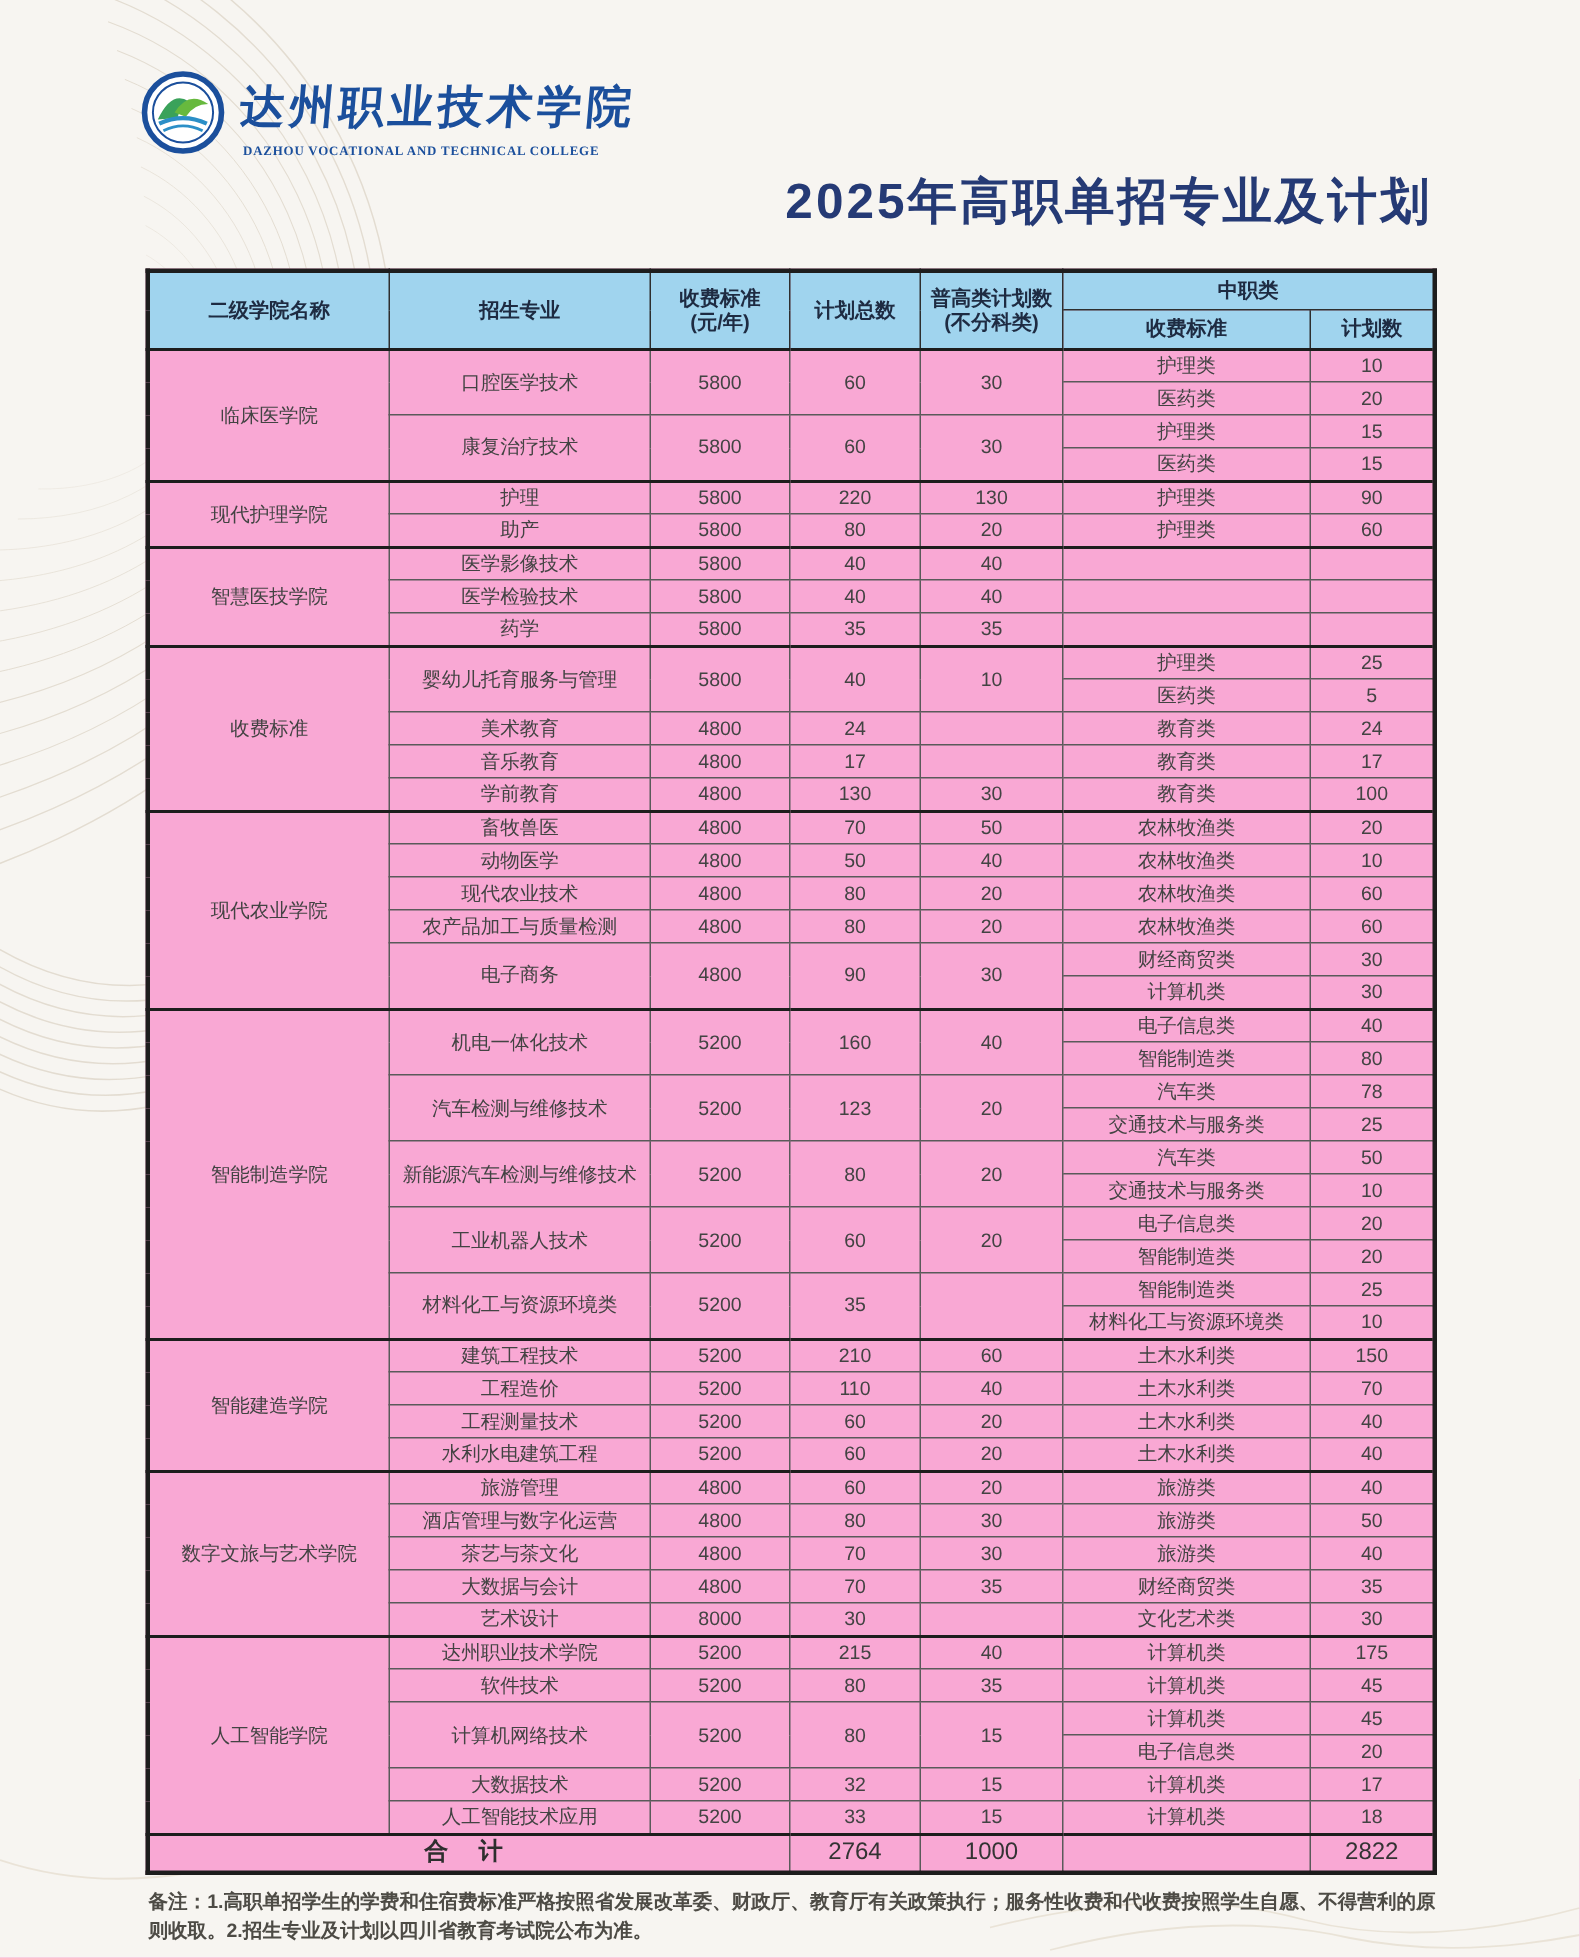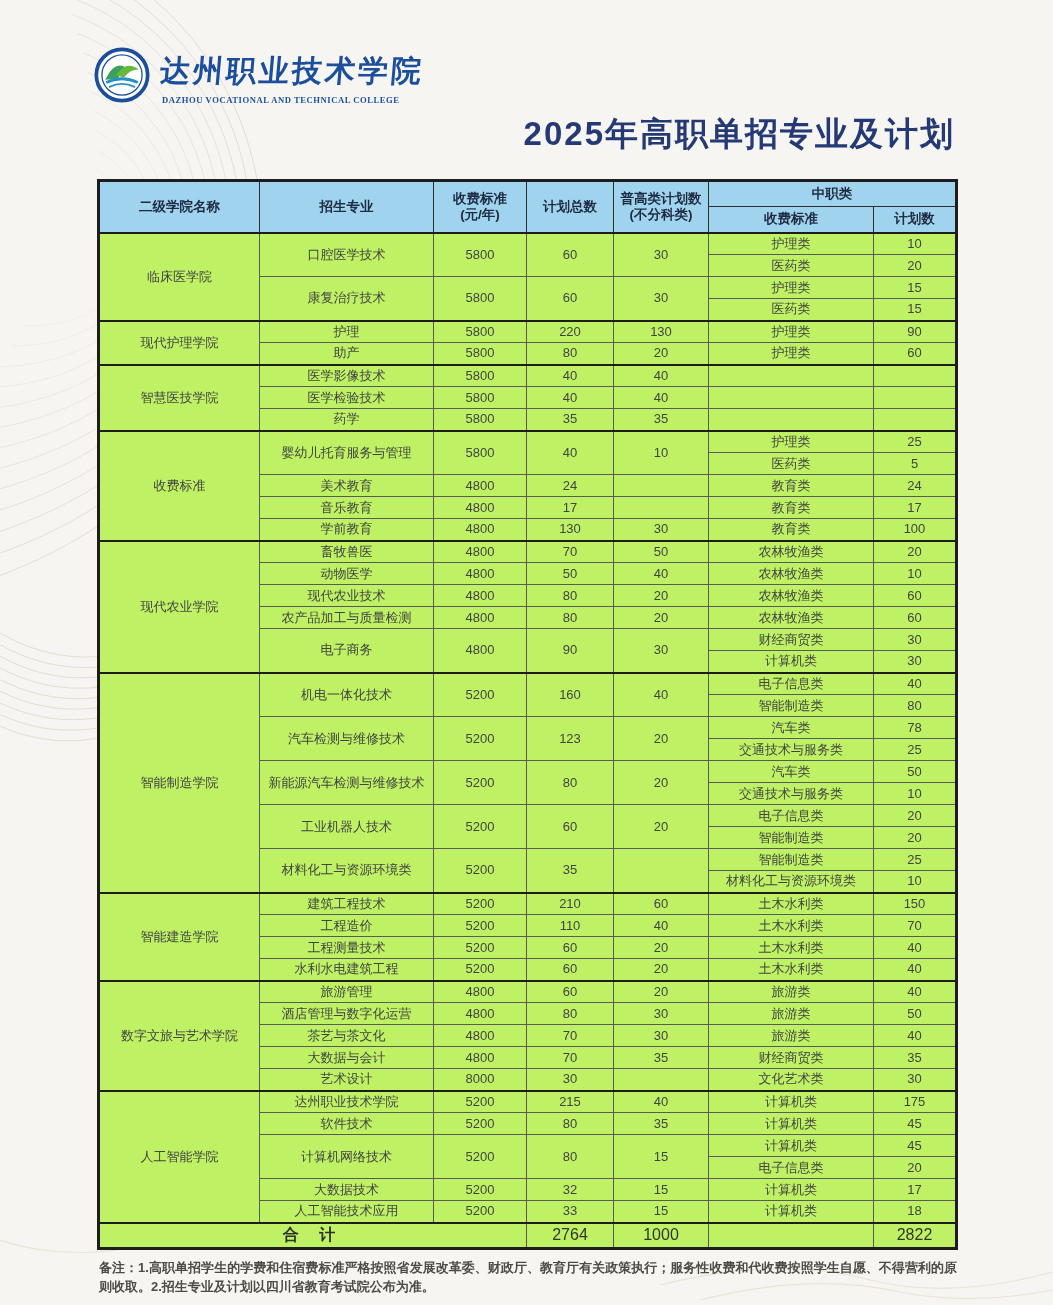--- a/index.html
+++ b/index.html
@@ -53,21 +53,21 @@
     letter-spacing: 2px;
     color: var(--title-color, #253a75);
   }
   
   table.plan {
     position: absolute;
     left: 97px; top: 179px;
     width: 858px;
     border-collapse: collapse;
     table-layout: fixed;
-    background: #bef264;
+    background: #f9a8d4;
     border: 3px solid #1d1d1d;
   }
   .plan th {
     background: var(--header-bg, #a0d4ee);
     font-size: 13.5px;
     font-weight: bold;
     color: #1e2b42;
     border: 1px solid #2e2e2e;
     height: 26px;
     line-height: 1.15;

